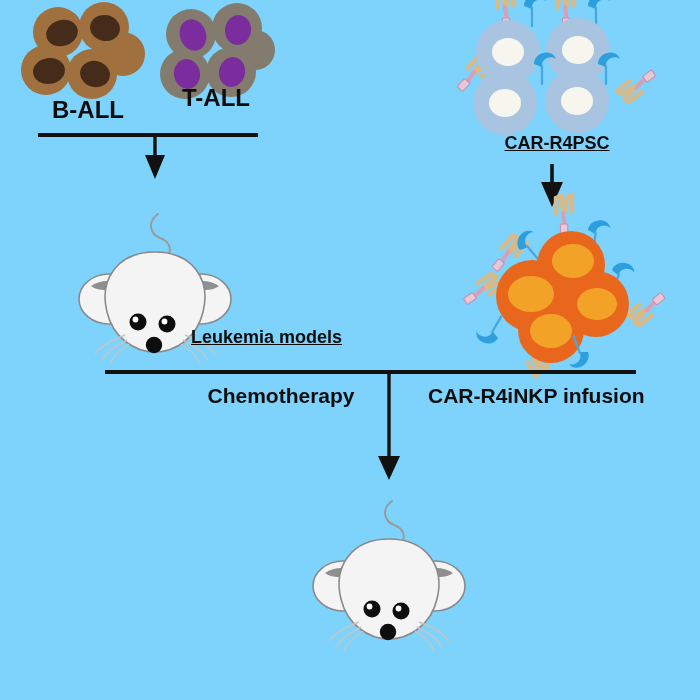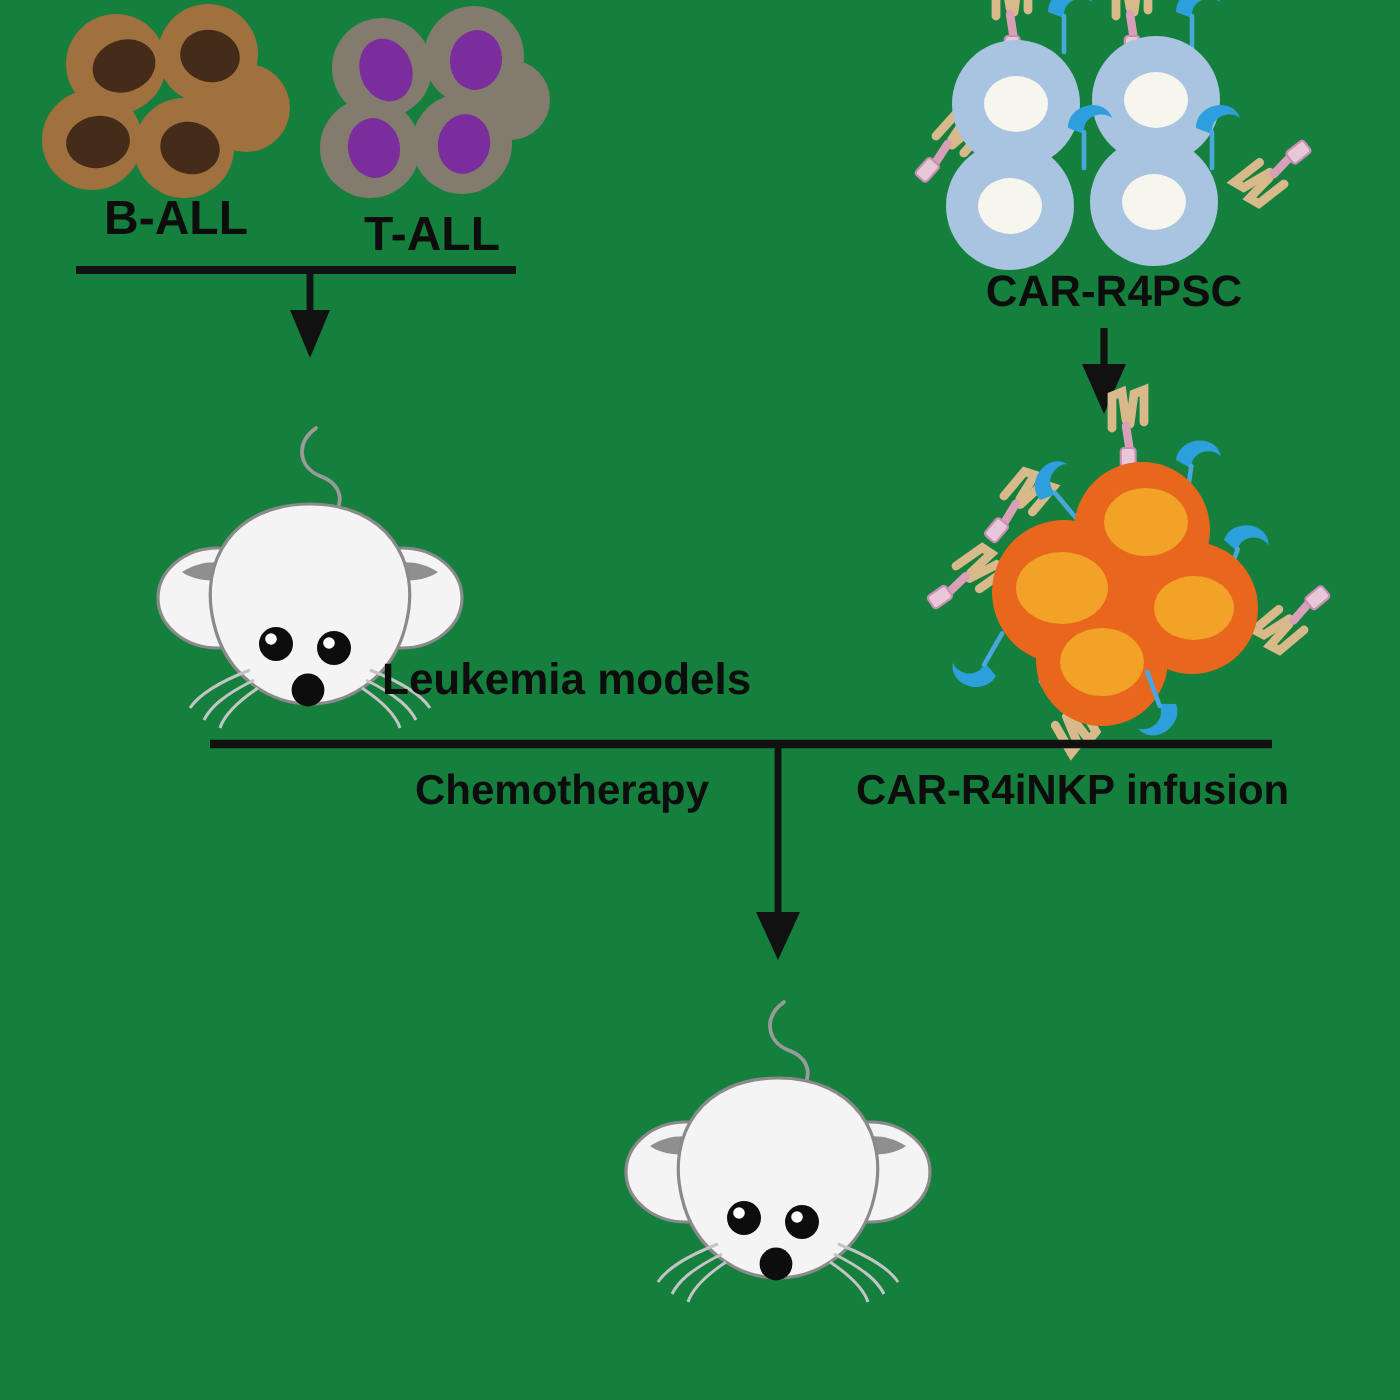--- a/index.html
+++ b/index.html
@@ -1,23 +1,23 @@
 <!DOCTYPE html>
 <html><head>
 <meta charset="utf-8">
 <style>
   html,body{margin:0;padding:0;background:#ffffff;}
   body{width:700px;height:700px;overflow:hidden;
        font-family:"Liberation Sans","DejaVu Sans",sans-serif;}
-  #stage{position:relative;width:700px;height:700px;background:#15803d;}
+  #stage{position:relative;width:700px;height:700px;background:#7dd3fc;}
   #stage > svg{position:absolute;left:0;top:0;}
   .lbl{position:absolute;font-weight:bold;color:#0d0d0d;white-space:nowrap;
        font-family:"Liberation Sans","DejaVu Sans",sans-serif;}
   .lbl-24{font-size:24px;letter-spacing:0px;}
-  .lbl-22{font-size:22px;}
+  .lbl-22{font-size:18px;text-decoration:underline;}
   .lbl-21{font-size:21px;}
   .ctr{transform:translateX(-50%);}
 </style>
 </head>
 <body>
 
 <div id="stage">
 
 <svg width="700" height="700" viewBox="0 0 700 700">
   <defs>
@@ -178,21 +178,21 @@
     <polygon points="389,480 378,456 400,456" fill="#111111"></polygon>
   </g>
 
   <g transform="translate(389,577)">
     <use href="#mouseFig"></use>
   </g>
 </svg>
 
 <div class="lbl lbl-24 ctr" style="left:88px;  top:96px;">B-ALL</div>
 
-<div class="lbl lbl-24 ctr" style="left:216px; top:104px;">T-ALL</div>
+<div class="lbl lbl-24 ctr" style="left:216px; top:84px;">T-ALL</div>
 
 <div class="lbl lbl-22 ctr" style="left:557px; top:133px;">CAR-R4PSC</div>
 
 <div class="lbl lbl-22" style="left:191px; top:327px;">Leukemia models</div>
 
 <div class="lbl lbl-21 ctr" style="left:281px; top:384px;">Chemotherapy</div>
 
 <div class="lbl lbl-21" style="left:428px; top:384px;text-align:right;">CAR-R4iNKP infusion</div>
 
 

